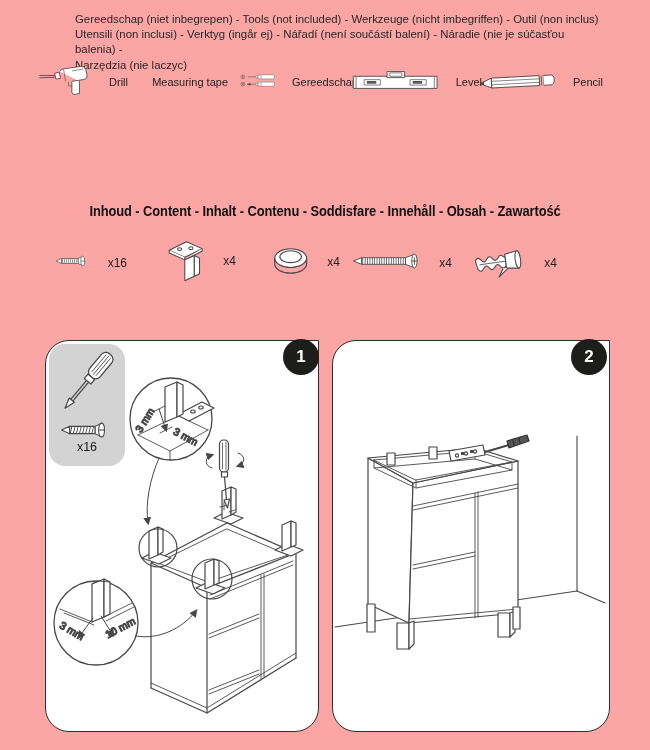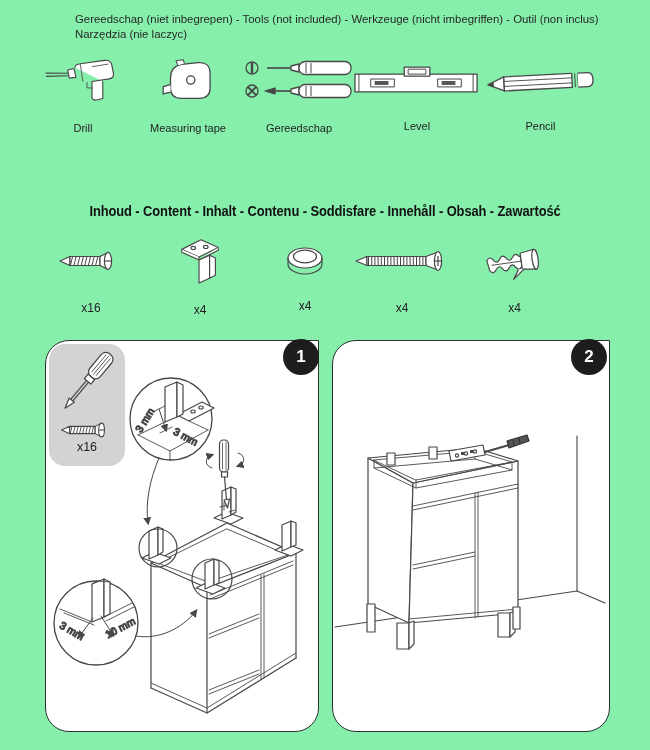--- a/index.html
+++ b/index.html
@@ -1,19 +1,19 @@
 <!DOCTYPE html>
 <html><head>
 <meta charset="utf-8">
 <style>
   html,body{margin:0;padding:0;background:#fff;}
-  .sheet{position:relative;width:650px;height:750px;background:#86efac;overflow:hidden;
+  .sheet{position:relative;width:650px;height:750px;background:#fca5a5;overflow:hidden;
          font-family:"Liberation Sans",sans-serif;color:#262626;}
   .note{position:absolute;left:75px;top:12px;width:530px;font-size:11.4px;line-height:15.2px;color:#262626;}
-  .tool,.citem{position:absolute;display:flex;flex-direction:column;align-items:center;gap:16px;}
+  .tool,.citem{position:absolute;display:flex;align-items:center;gap:16px;}
   .tool svg,.citem svg{display:block;}
   .tlabel{font-size:11px;color:#222;margin-top:2px;white-space:nowrap;}
   .qlabel{font-size:12px;color:#222;margin-top:3px;}
   .heading{position:absolute;left:0;right:0;top:202px;text-align:center;font-size:15px;font-weight:bold;
            color:#111;transform:scaleX(.86);letter-spacing:-0.1px;white-space:nowrap;}
   .panel{position:absolute;top:340px;height:390px;border:1.6px solid #2e2e2e;
          border-radius:24px;border-top-right-radius:0;background:#fff;}
   .panel1{left:45px;width:272px;}
   .panel2{left:332px;width:276px;}
   .badge{position:absolute;width:36px;height:36px;border-radius:50%;background:#1d1d1b;color:#fff;
@@ -27,20 +27,21 @@
   svg text{font-family:"Liberation Sans",sans-serif;fill:#333;}
   .dim{font-size:10.5px;}
 </style>
 </head>
 <body>
 
 <div class="sheet">
 
   <div class="note">
     <div>Gereedschap (niet inbegrepen) - Tools (not included) -  Werkzeuge (nicht imbegriffen) - Outil (non inclus)</div>
+    <div>Utensili (non inclusi) - Verktyg (ingår ej) - Nářadí (není součástí balení) - Náradie (nie je súčasťou balenia) -</div>
     <div>Narzędzia (nie laczyc)</div>
   </div>
 
   <div class="tool" style="left:38px;top:58px;width:90px;">
     <svg width="88" height="46" viewBox="0 0 95 56" fill="none" stroke="#474747" stroke-width="1.4" stroke-linejoin="round">
       <g transform="rotate(-6 45 25)">
         <line x1="3" y1="14" x2="30" y2="17"></line>
           <line x1="3" y1="18" x2="30" y2="20"></line>
         <polygon points="30,13 38,12 39,23 31,23" fill="#fff"></polygon>
         <path d="M39,11 Q40,7 46,7 L76,6 Q83,6 84,12 L85,23 Q85,29 79,29 L58,30 L56,49 Q56,53 61,53 L69,52 L71,31" fill="#fff"></path>

